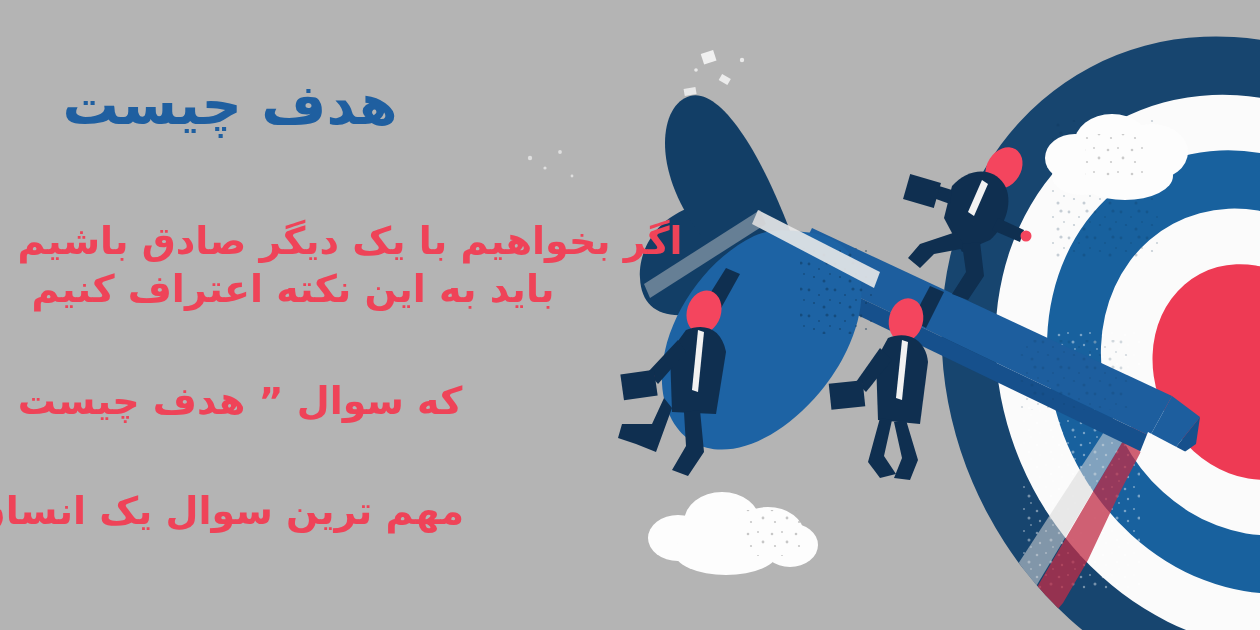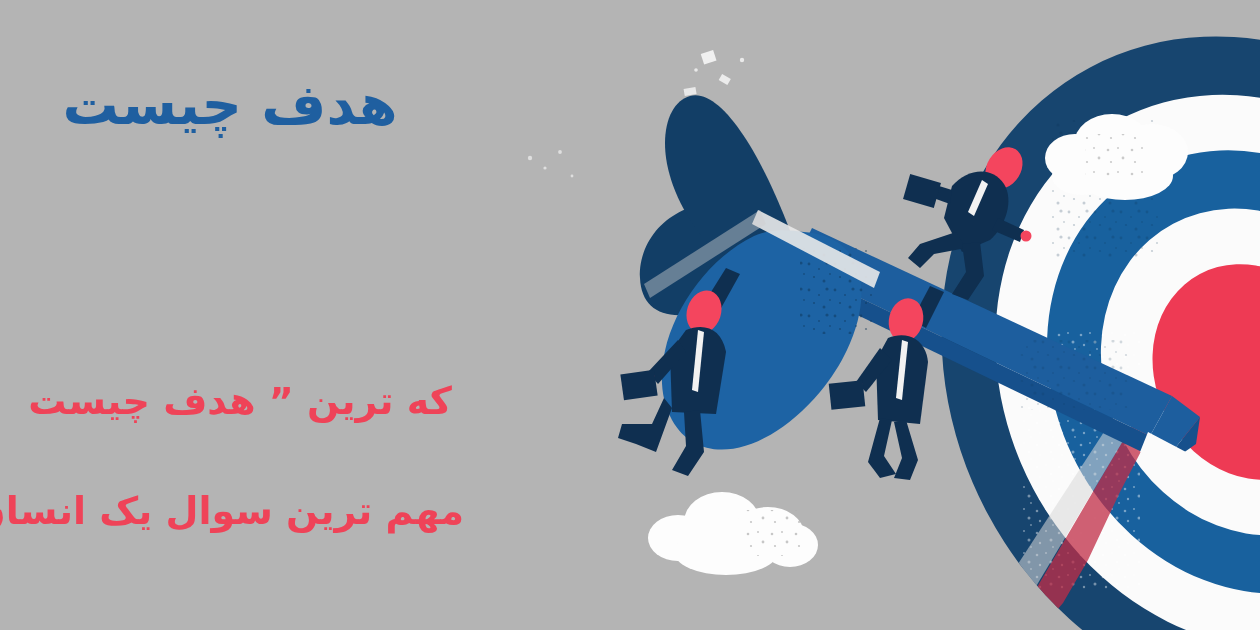--- a/index.html
+++ b/index.html
@@ -283,23 +283,27 @@
         <path d="M980,242 L984,276 L968,300 L952,294 L966,272 L962,244 Z" fill="#0f2f50"></path>
       </g>
 
     </g>
   </svg>
 
   <div id="text-layer">
 
     <div class="headline">هدف چیست</div>
 
+    <div class="para para-1">
+      <span class="ln-a">اگر بخواهیم با یک دیگر صادق باشیم</span>
+      <span class="ln-b">باید به این نکته اعتراف کنیم</span>
+    </div>
 
     <div class="para para-2">
-      <span class="ln-a">که ترین ” هدف چیست</span>
+      <span class="ln-a">که سوال ” هدف چیست</span>
     </div>
 
     <div class="para para-3">
       <span class="ln-a">مهم ترین سوال یک انسان</span>
     </div>
 
   </div>
 </div>
 
 </body></html>

